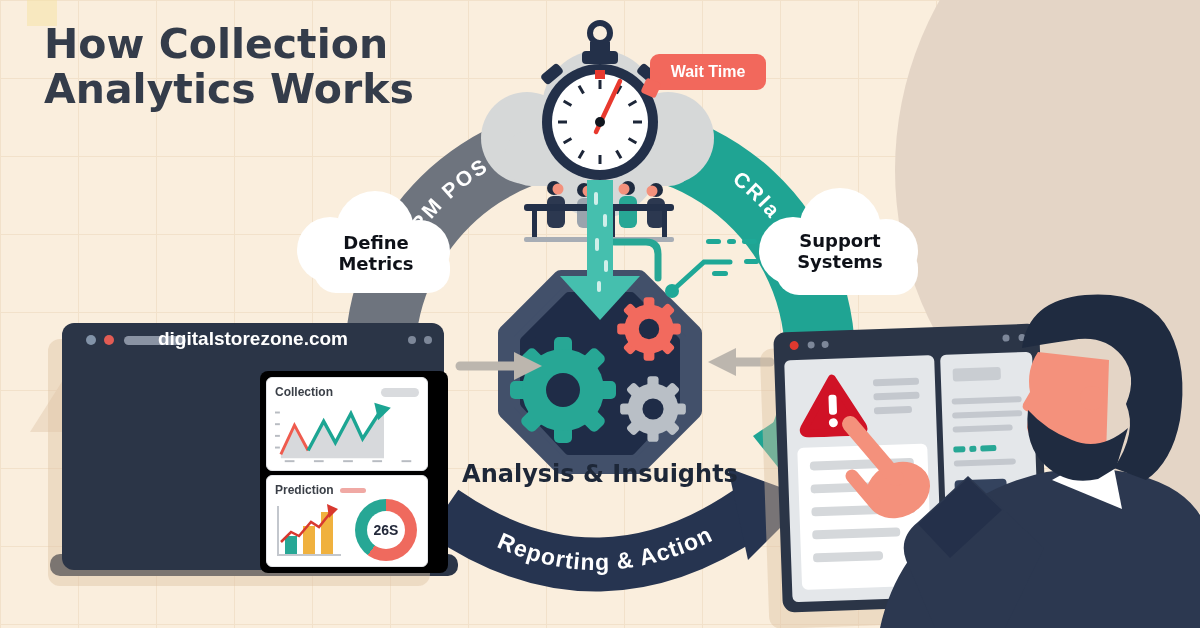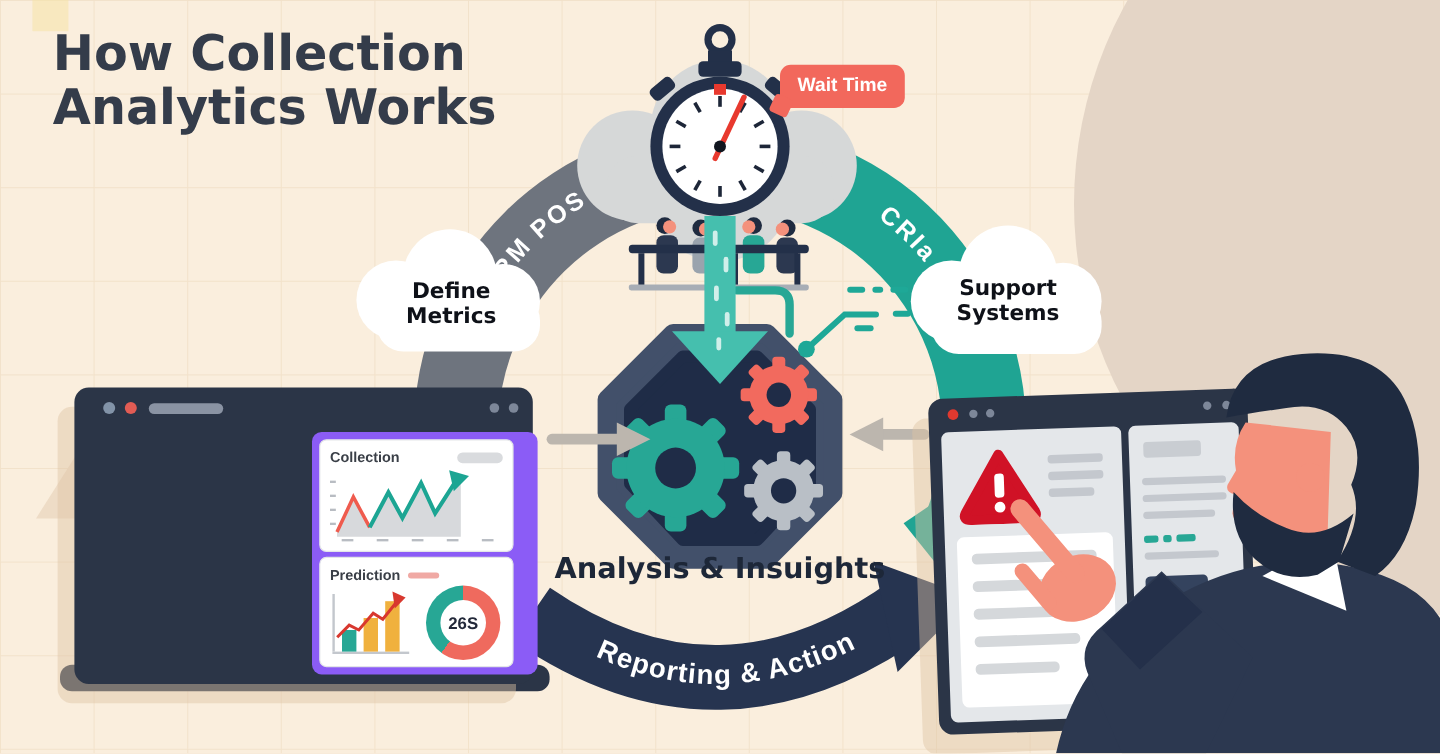--- a/index.html
+++ b/index.html
@@ -19,21 +19,21 @@
   .subtitle{position:absolute;left:46px;top:122px;width:460px;font-size:25px;font-weight:600;color:#2b303b;}
   
   #scene,#man-layer{position:absolute;left:0;top:0;}
   #scene text{font-family:"Liberation Sans",sans-serif;font-weight:bold;}
   
   .cloud-label{position:absolute;text-align:center;font-weight:800;color:#0e1118;
     font-size:18px;line-height:1.18;font-family:"DejaVu Sans","Liberation Sans",sans-serif;}
   #define-label{left:316px;top:232px;width:120px;}
   #support-label{left:778px;top:230px;width:124px;}
   
-  .bubble{position:absolute;left:650px;top:54px;width:104px;height:36px;background:#f2685c;
+  .bubble{position:absolute;left:650px;top:54px;width:116px;height:36px;background:#f2685c;
     border-radius:9px;color:#fff;font-weight:bold;font-size:16px;text-align:center;line-height:36px;}
   .bubble .tail{position:absolute;left:-7px;bottom:-6px;width:16px;height:16px;background:#f2685c;
     transform:rotate(25deg);border-radius:3px;}
   .caption{position:absolute;left:440px;top:460px;width:320px;text-align:center;font-size:24px;
     font-weight:800;color:#1d2738;font-family:"DejaVu Sans","Liberation Sans",sans-serif;}
   
   .window{position:absolute;background:#2b3547;border-radius:12px;box-shadow:-14px 16px 0 rgba(222,196,165,.45);}
   #dashboard{left:62px;top:323px;width:382px;height:247px;}
   #dash-base{position:absolute;left:50px;top:554px;width:408px;height:22px;background:#2b3547;border-radius:10px;}
   .titlebar{position:absolute;left:0;top:0;right:0;height:34px;}
@@ -259,26 +259,27 @@
 
   <div class="caption">Analysis &amp; Insuights</div>
 
   <div id="dash-base"></div>
 
   <div class="window" id="dashboard">
     <div class="titlebar">
       <div class="dot" style="left:24px;top:12px;width:10px;height:10px;background:#8293a8"></div>
       <div class="dot" style="left:42px;top:12px;width:10px;height:10px;background:#e25c54"></div>
       <div class="pill" style="left:62px;top:13px;width:62px;height:9px;background:#8a93a3"></div>
+      <div class="url">digitalstorezone.com</div>
       <div class="dot" style="right:28px;top:13px;width:8px;height:8px;background:#7d8799"></div>
       <div class="dot" style="right:12px;top:13px;width:8px;height:8px;background:#7d8799"></div>
     </div>
 
 
-    <div class="panel" style="left:198px;top:37px;width:188px;height:202px;background:#8b5cf6">
+    <div class="panel" style="left:198px;top:48px;width:188px;height:202px;background:#000000">
       <div class="card" style="left:6px;top:6px;width:162px;height:94px">
         <div class="card-title-row">
           <div class="card-title">Collection</div>
           <div class="gray-pill"></div>
         </div>
         <svg width="146" height="64" viewBox="0 0 150 64">
           <polygon points="6,56 20,26 34,52 50,22 62,44 78,14 90,40 112,10 112,60 6,60" fill="#d7d9dc"></polygon>
           <polyline points="6,56 20,26 34,52" fill="none" stroke="#ef5b4e" stroke-width="3"></polyline>
           <polyline points="34,52 50,22 62,44 78,14 90,40 108,12" fill="none" stroke="#1ca593" stroke-width="3.5"></polyline>
           <polygon points="102,3 119,8 106,21" fill="#1ca593"></polygon>

